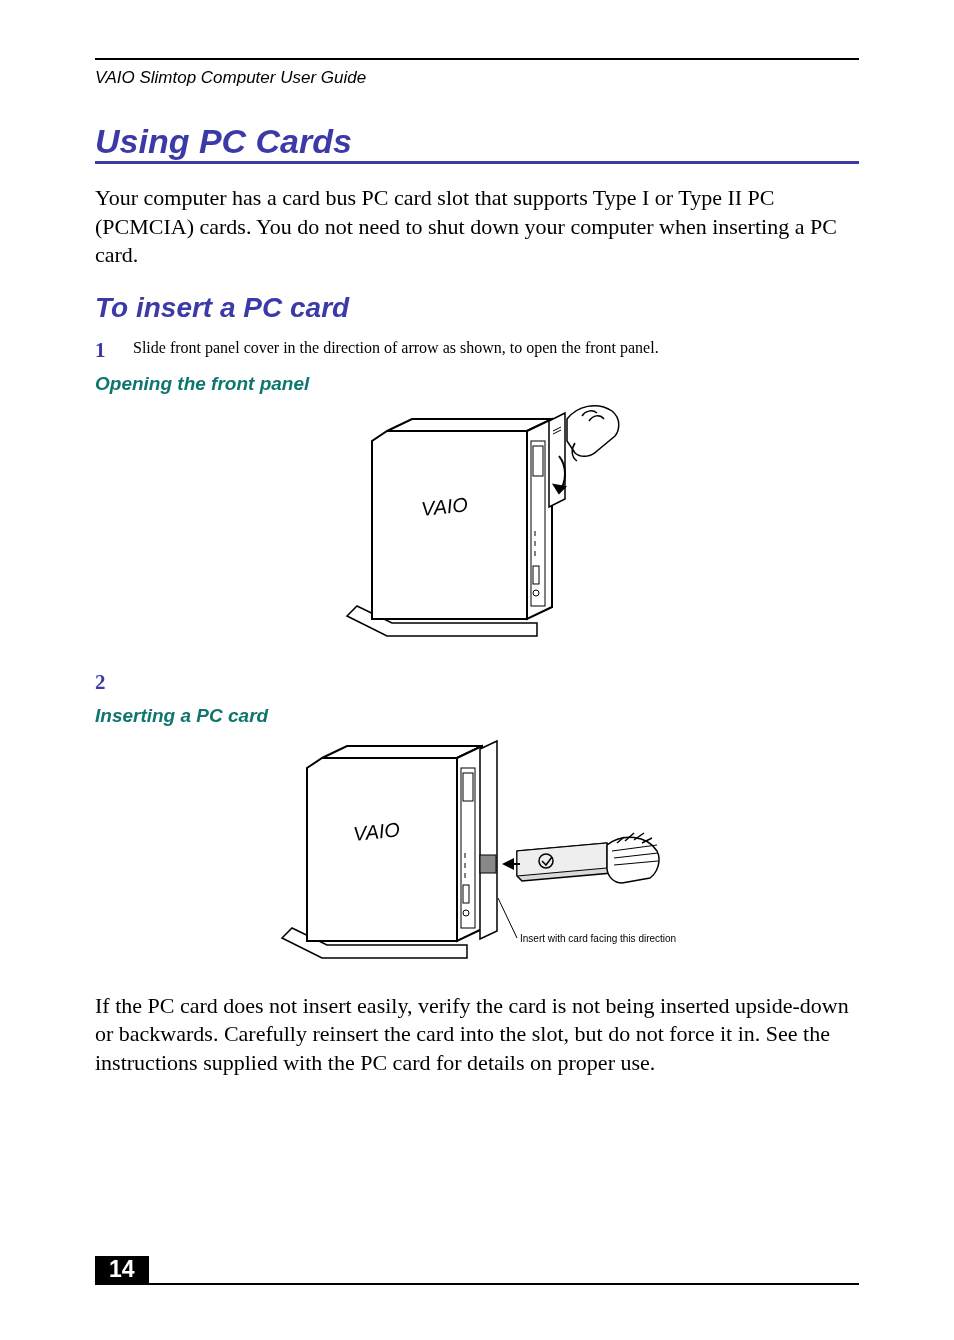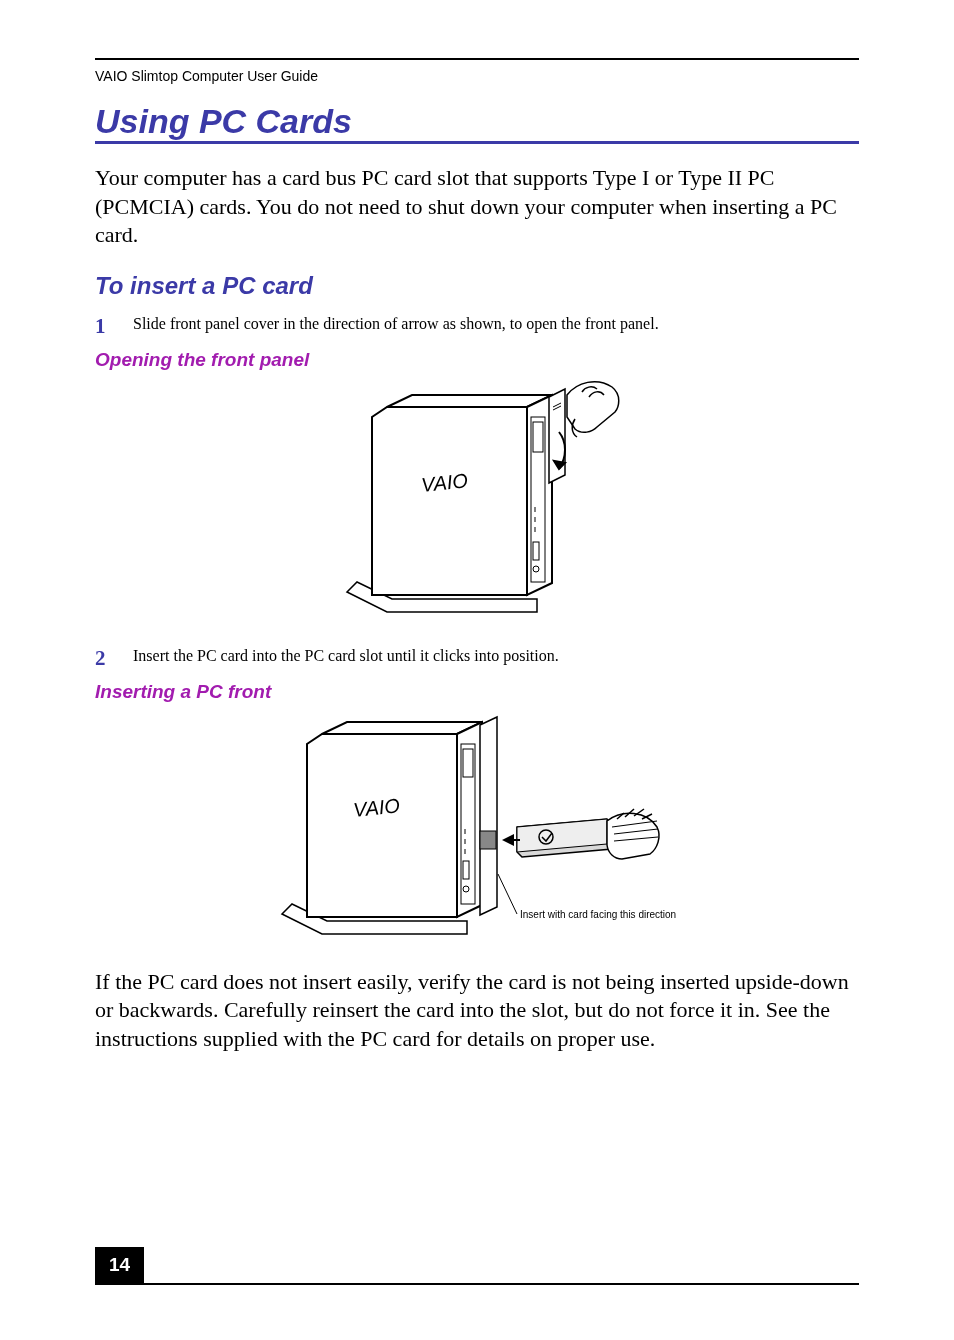--- a/index.html
+++ b/index.html
@@ -10,23 +10,24 @@
     height: 1340px;
     position: relative;
     padding: 58px 95px 40px 95px;
   }
   .header-rule {
     border-top: 2px solid #000;
     margin-bottom: 8px;
   }
   .running-head {
     font-family: Arial, Helvetica, sans-serif;
-    font-size: 14px;
+    font-style: italic;
+    font-size: 17px;
     color: #000;
-    margin-bottom: 18px;
+    margin-bottom: 34px;
   }
   .main-title {
     font-family: Arial, Helvetica, sans-serif;
     font-weight: bold;
     font-style: italic;
     font-size: 34px;
     color: #3b3aa7;
   }
   .main-title-rule {
     border-top: 3px solid #3b3aa7;
@@ -35,21 +36,21 @@
   .body-text {
     font-size: 22px;
     line-height: 1.3;
     color: #000;
     margin-bottom: 22px;
   }
   .subheading {
     font-family: Arial, Helvetica, sans-serif;
     font-weight: bold;
     font-style: italic;
-    font-size: 24px;
+    font-size: 28px;
     color: #3b3aa7;
     margin-bottom: 14px;
   }
   .step {
     display: flex;
     margin-bottom: 10px;
   }
   .step-num {
     font-family: "Times New Roman", serif;
     font-weight: bold;
@@ -61,43 +62,43 @@
   .step-text {
     font-size: 16px;
     line-height: 1.3;
     color: #000;
   }
   .caption {
     font-family: Arial, Helvetica, sans-serif;
     font-weight: bold;
     font-style: italic;
     font-size: 19px;
-    color: #a21caf;
+    color: #0f766e;
     margin-top: 0;
     margin-bottom: 6px;
   }
   .figure {
     text-align: center;
     margin-bottom: 20px;
   }
   .figure svg { display: inline-block; }
   .page-footer {
     position: absolute;
     bottom: 55px;
     left: 95px;
     right: 95px;
   }
   .page-num-box {
     display: inline-block;
     background: #000;
     color: #fff;
     font-family: Arial, Helvetica, sans-serif;
     font-weight: bold;
-    font-size: 19px;
-    padding: 7px 14px;
+    font-size: 23px;
+    padding: 0 14px;
   }
   .footer-rule {
     border-top: 2px solid #000;
     margin-top: 0;
   }
   .fig-label {
     font-family: Arial, Helvetica, sans-serif;
     font-size: 10px;
   }
 </style>
@@ -155,24 +156,23 @@
 
   <g stroke="#000" stroke-width="2" fill="#000">
     <path d="M232 55 C240 65 240 80 232 92" fill="none"></path>
     <polygon points="232,92 227,84 238,86"></polygon>
   </g>
 </svg>
 </div>
 
 <div class="step">
   <div class="step-num">2</div>
-  <div class="step-text">Insert the PC card into the PC card slot until it clicks into position.</div>
-</div>
-
-<div class="caption">Inserting a PC front</div>
+</div>
+
+<div class="caption">Inserting a PC card</div>
 
 <div class="figure">
 <svg width="430" height="235" viewBox="0 0 430 235">
 
   <path d="M20 205 L60 225 L205 225 L205 212 L65 212 L30 195 Z" fill="#fff" stroke="#000" stroke-width="1.5"></path>
 
   <path d="M45 35 L45 208 L195 208 L195 25 L60 25 Z" fill="#fff" stroke="#000" stroke-width="2"></path>
 
   <path d="M60 25 L195 25 L220 13 L85 13 Z" fill="#fff" stroke="#000" stroke-width="2"></path>
 

